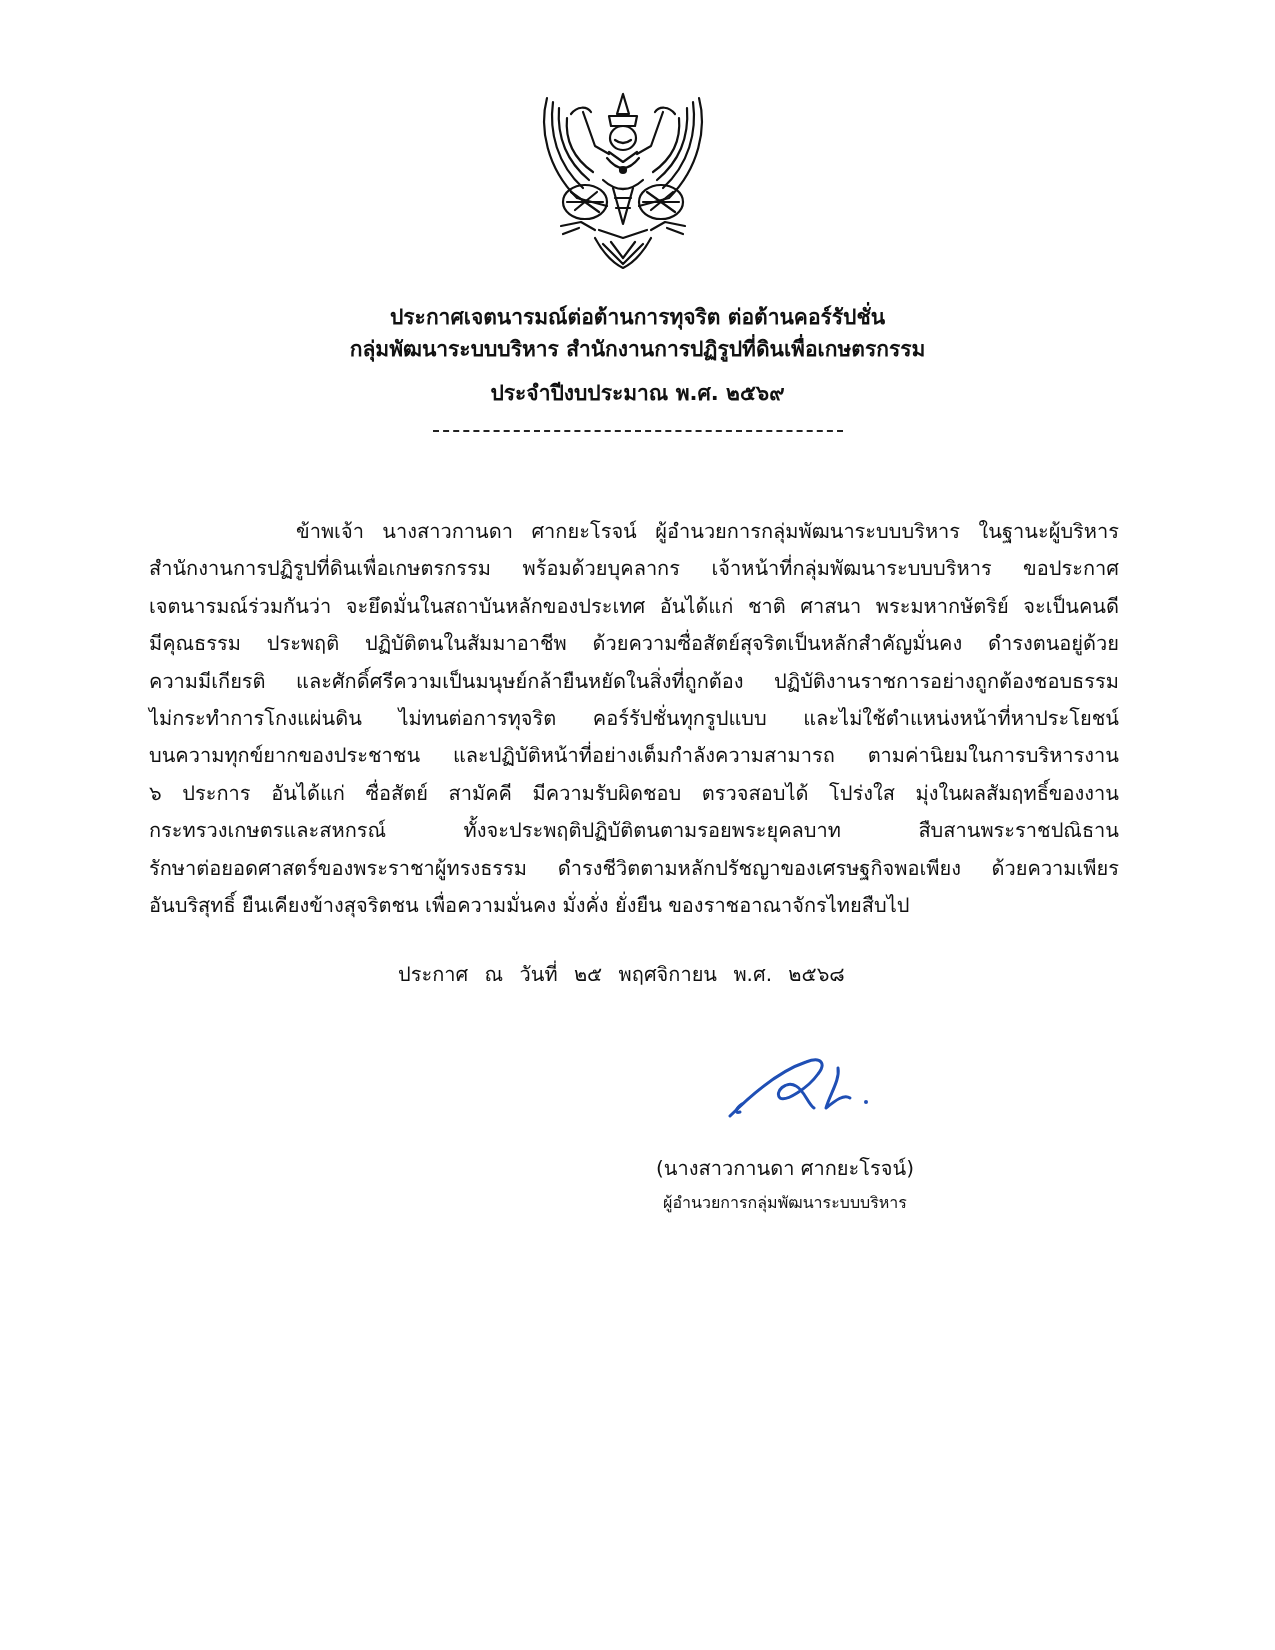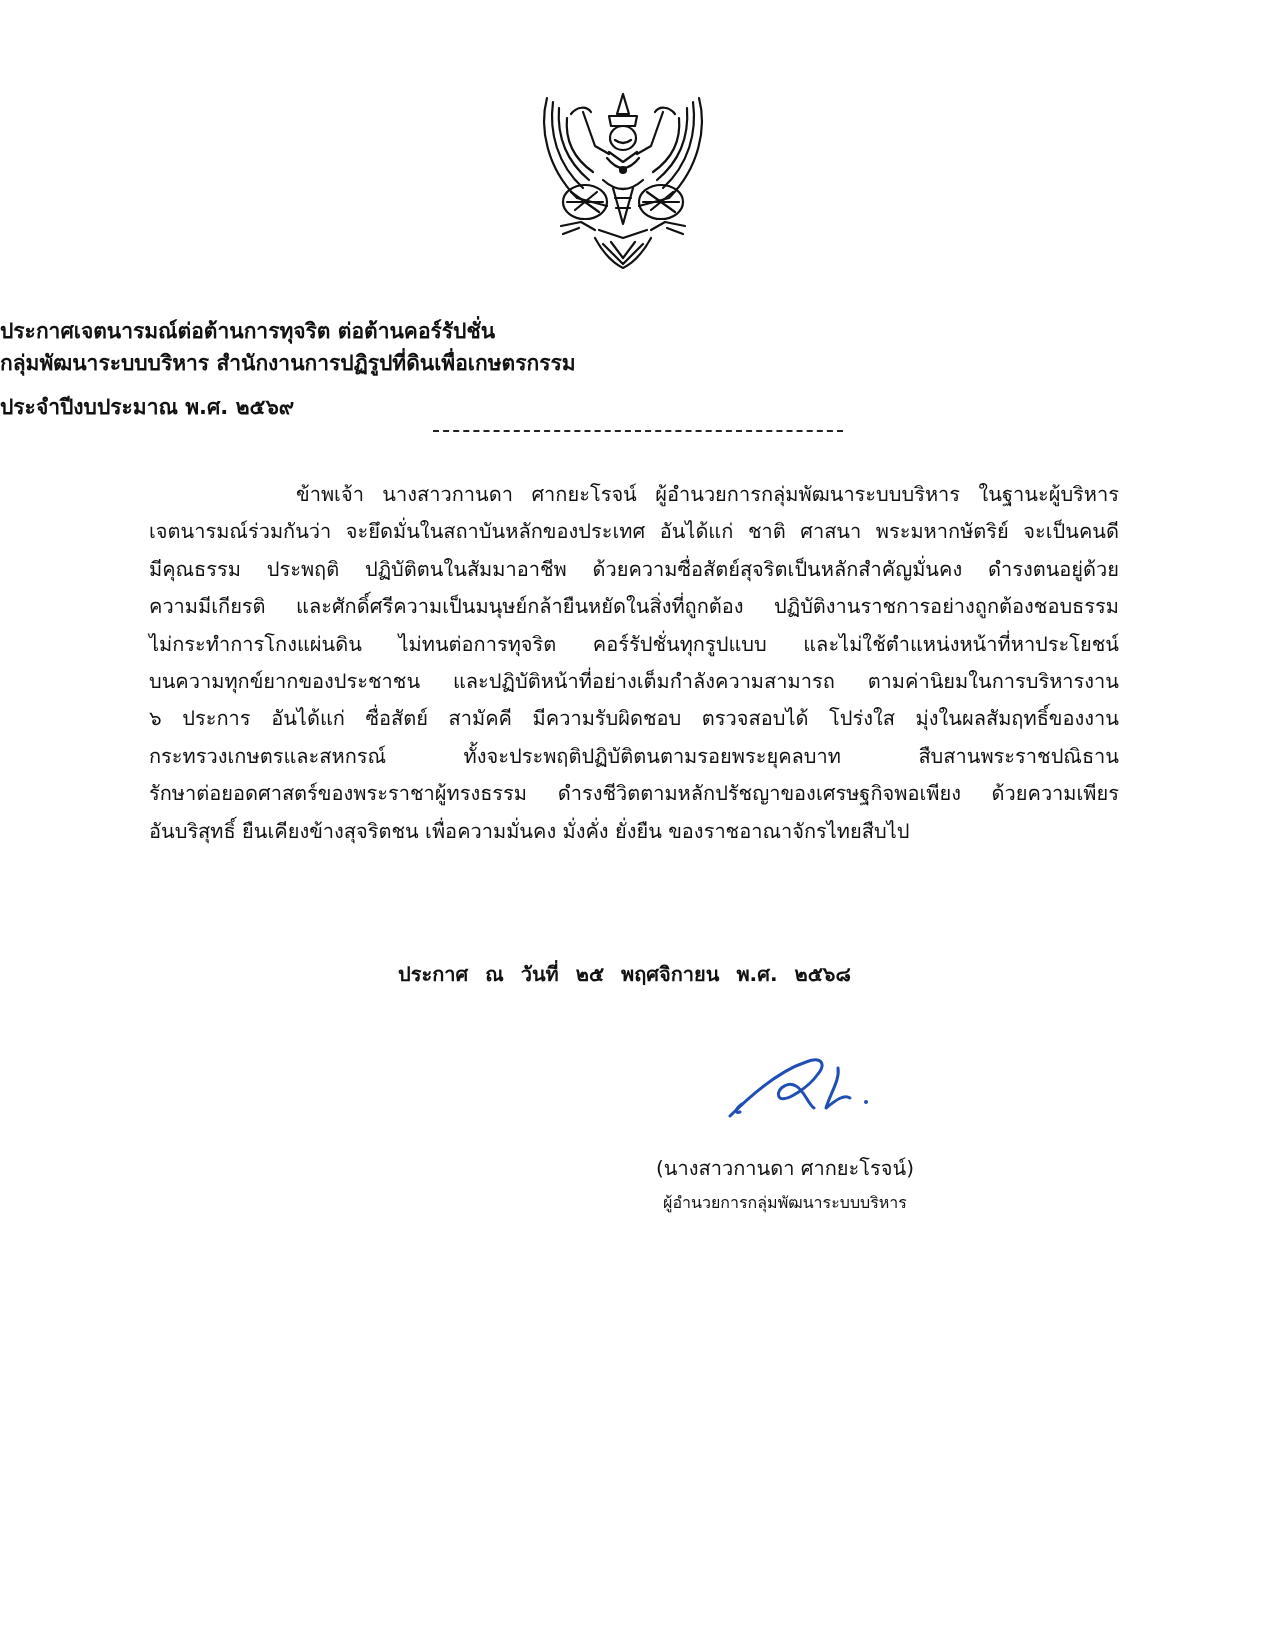--- a/index.html
+++ b/index.html
@@ -1,31 +1,31 @@
 <!DOCTYPE html>
 <html><head>
 <meta charset="utf-8">
 <style>
   html, body { margin: 0; padding: 0; background: #ffffff; }
   body {
     width: 1275px; height: 1650px; position: relative; overflow: hidden;
     font-family: "DejaVu Sans", "Liberation Sans", sans-serif; color: #111;
   }
   .emblem { position: absolute; left: 537px; top: 88px; width: 172px; height: 186px; }
-  .title { position: absolute; left: 0; width: 1275px; font-weight: bold; font-size: 21px; line-height: 38px; margin-top: 14px; }
+  .title { position: absolute; left: 0; width: 1275px; text-align: center; font-weight: bold; font-size: 21px; line-height: 38px; }
   .t1 { top: 298px; } .t2 { top: 330px; } .t3 { top: 374px; }
   .divider { position: absolute; left: 433px; top: 430px; width: 410px; border-top: 2px dashed #222; }
   .body-text {
     position: absolute; left: 149px; top: 476px; width: 970px;
     font-size: 20px; line-height: 37.4px; text-align: justify; text-align-last: left;
   }
   .body-text .line { display: block; white-space: nowrap; text-align-last: justify; }
   .body-text .line.last { text-align-last: left; }
-  .body-text .line.first { padding-left: 147px; }
-  .date-line { position: absolute; left: 398px; top: 958px; font-size: 20px; word-spacing: 10px; font-weight: bold; }
+  .body-text .line.first { padding-left: 147px; margin-top: 37px; }
+  .date-line { position: absolute; left: 398px; top: 958px; font-size: 20px; word-spacing: 10px; }
   .signature { position: absolute; left: 726px; top: 1050px; width: 150px; height: 70px; }
   .sig-name { position: absolute; left: 0; width: 1275px; top: 1152px; padding-left: 295px; box-sizing: border-box; text-align: center; font-size: 20px; }
   .sig-pos { position: absolute; left: 0; width: 1275px; top: 1190px; padding-left: 295px; box-sizing: border-box; text-align: center; font-size: 16px; }
 </style>
 </head>
 <body>
 
 <div class="emblem">
   <svg viewBox="0 0 172 186" width="172" height="186">
     <g fill="none" stroke="#111" stroke-width="2.2" stroke-linecap="round" stroke-linejoin="round">
@@ -63,20 +63,21 @@
 </div>
 
 <div class="title t1">ประกาศเจตนารมณ์ต่อต้านการทุจริต ต่อต้านคอร์รัปชั่น</div>
 <div class="title t2">กลุ่มพัฒนาระบบบริหาร สำนักงานการปฏิรูปที่ดินเพื่อเกษตรกรรม</div>
 <div class="title t3">ประจำปีงบประมาณ พ.ศ. ๒๕๖๙</div>
 
 <div class="divider"></div>
 
 <div class="body-text">
   <span class="line first">ข้าพเจ้า นางสาวกานดา ศากยะโรจน์ ผู้อำนวยการกลุ่มพัฒนาระบบบริหาร ในฐานะผู้บริหาร</span>
+  <span class="line">สำนักงานการปฏิรูปที่ดินเพื่อเกษตรกรรม พร้อมด้วยบุคลากร เจ้าหน้าที่กลุ่มพัฒนาระบบบริหาร ขอประกาศ</span>
   <span class="line">เจตนารมณ์ร่วมกันว่า จะยึดมั่นในสถาบันหลักของประเทศ อันได้แก่ ชาติ ศาสนา พระมหากษัตริย์ จะเป็นคนดี</span>
   <span class="line">มีคุณธรรม ประพฤติ ปฏิบัติตนในสัมมาอาชีพ ด้วยความซื่อสัตย์สุจริตเป็นหลักสำคัญมั่นคง ดำรงตนอยู่ด้วย</span>
   <span class="line">ความมีเกียรติ และศักดิ์ศรีความเป็นมนุษย์กล้ายืนหยัดในสิ่งที่ถูกต้อง ปฏิบัติงานราชการอย่างถูกต้องชอบธรรม</span>
   <span class="line">ไม่กระทำการโกงแผ่นดิน ไม่ทนต่อการทุจริต คอร์รัปชั่นทุกรูปแบบ และไม่ใช้ตำแหน่งหน้าที่หาประโยชน์</span>
   <span class="line">บนความทุกข์ยากของประชาชน และปฏิบัติหน้าที่อย่างเต็มกำลังความสามารถ ตามค่านิยมในการบริหารงาน</span>
   <span class="line">๖ ประการ อันได้แก่ ซื่อสัตย์ สามัคคี มีความรับผิดชอบ ตรวจสอบได้ โปร่งใส มุ่งในผลสัมฤทธิ์ของงาน</span>
   <span class="line">กระทรวงเกษตรและสหกรณ์ ทั้งจะประพฤติปฏิบัติตนตามรอยพระยุคลบาท สืบสานพระราชปณิธาน</span>
   <span class="line">รักษาต่อยอดศาสตร์ของพระราชาผู้ทรงธรรม ดำรงชีวิตตามหลักปรัชญาของเศรษฐกิจพอเพียง ด้วยความเพียร</span>
   <span class="line last">อันบริสุทธิ์ ยืนเคียงข้างสุจริตชน เพื่อความมั่นคง มั่งคั่ง ยั่งยืน ของราชอาณาจักรไทยสืบไป</span>
 </div>

